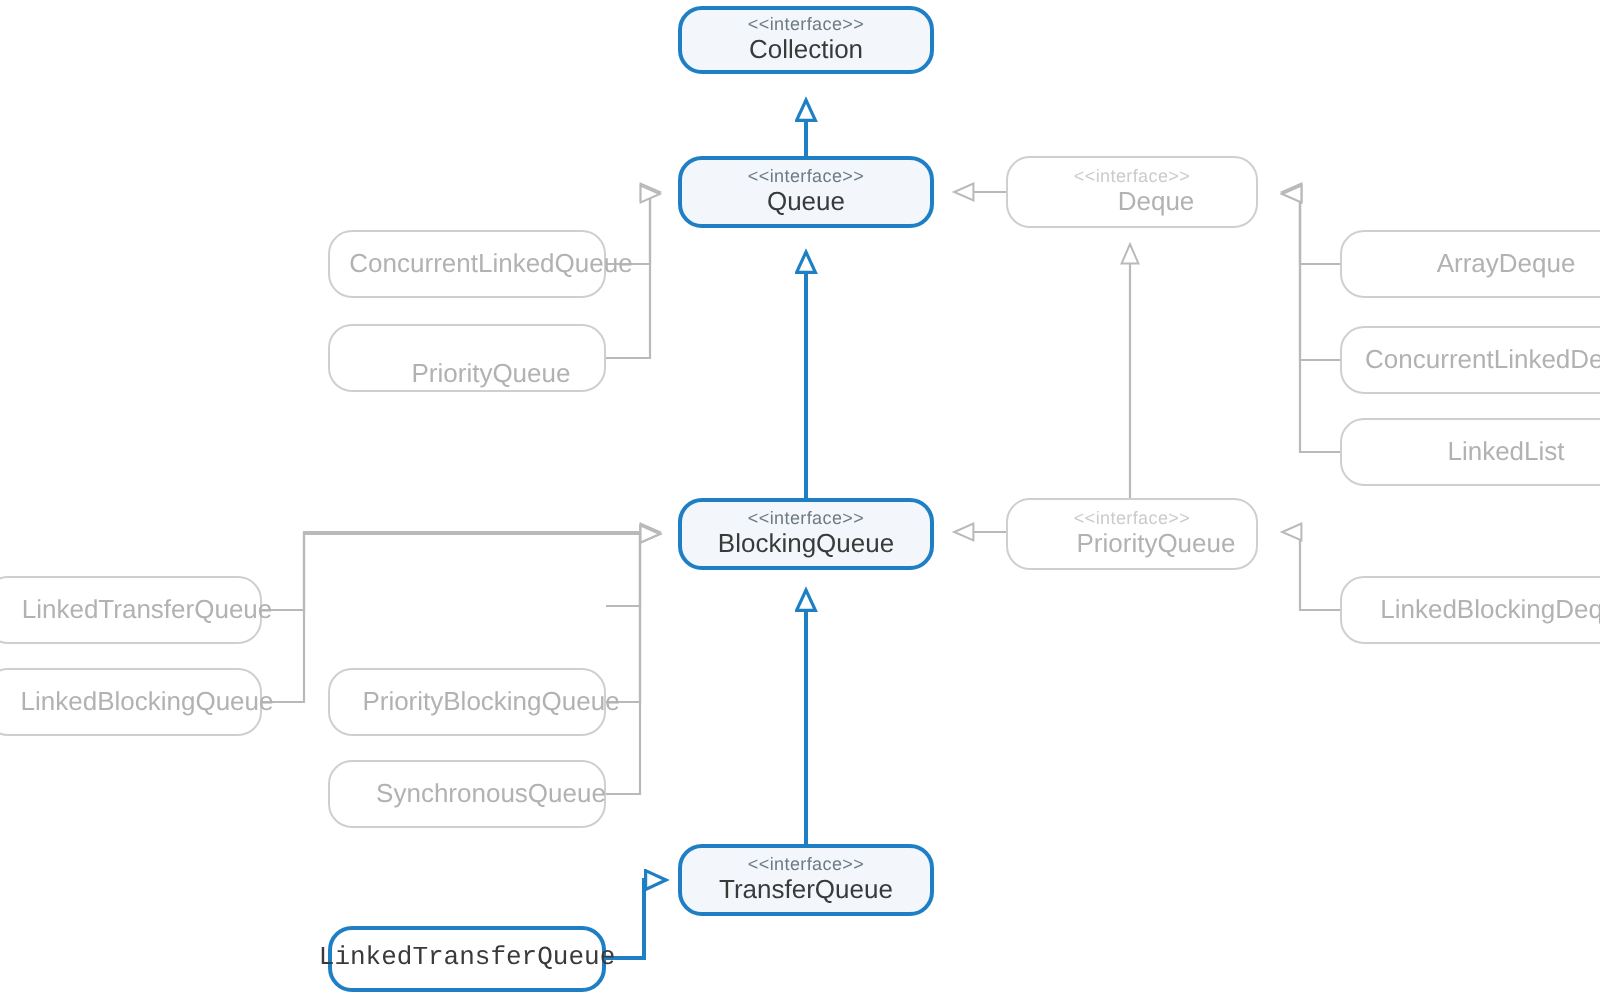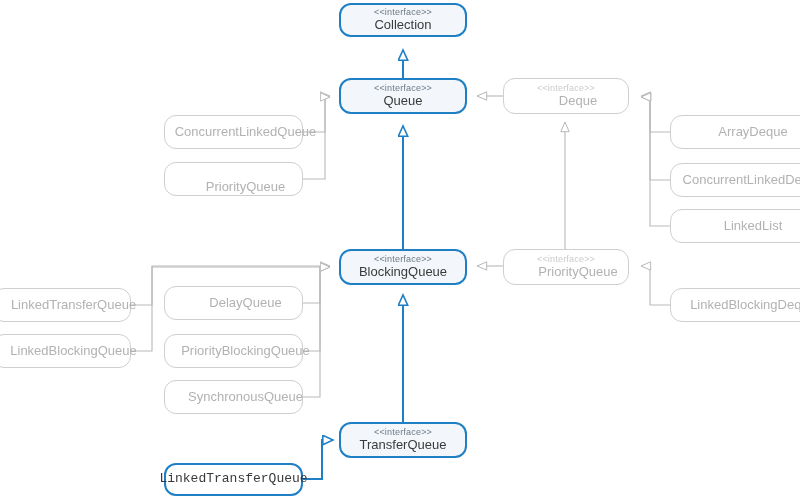--- a/index.html
+++ b/index.html
@@ -178,23 +178,20 @@
   </div>
 
   <div class="node dim" style="left:-8px; top:288px; width:139px; height:34px;">
     <span class="nodename">LinkedTransferQueue</span>
   </div>
 
   <div class="node dim" style="left:-8px; top:334px; width:139px; height:34px;">
     <span class="nodename">LinkedBlockingQueue</span>
   </div>
 
-  <div class="node dim" style="left:164px; top:286px; width:139px; height:34px;">
-    <span class="nodename">DelayQueue</span>
-  </div>
 
   <div class="node dim" style="left:164px; top:334px; width:139px; height:34px;">
     <span class="nodename">PriorityBlockingQueue</span>
   </div>
 
   <div class="node dim" style="left:164px; top:380px; width:139px; height:34px;">
     <span class="nodename">SynchronousQueue</span>
   </div>
 
   <div class="node dim" style="left:670px; top:288px; width:142px; height:34px;">

